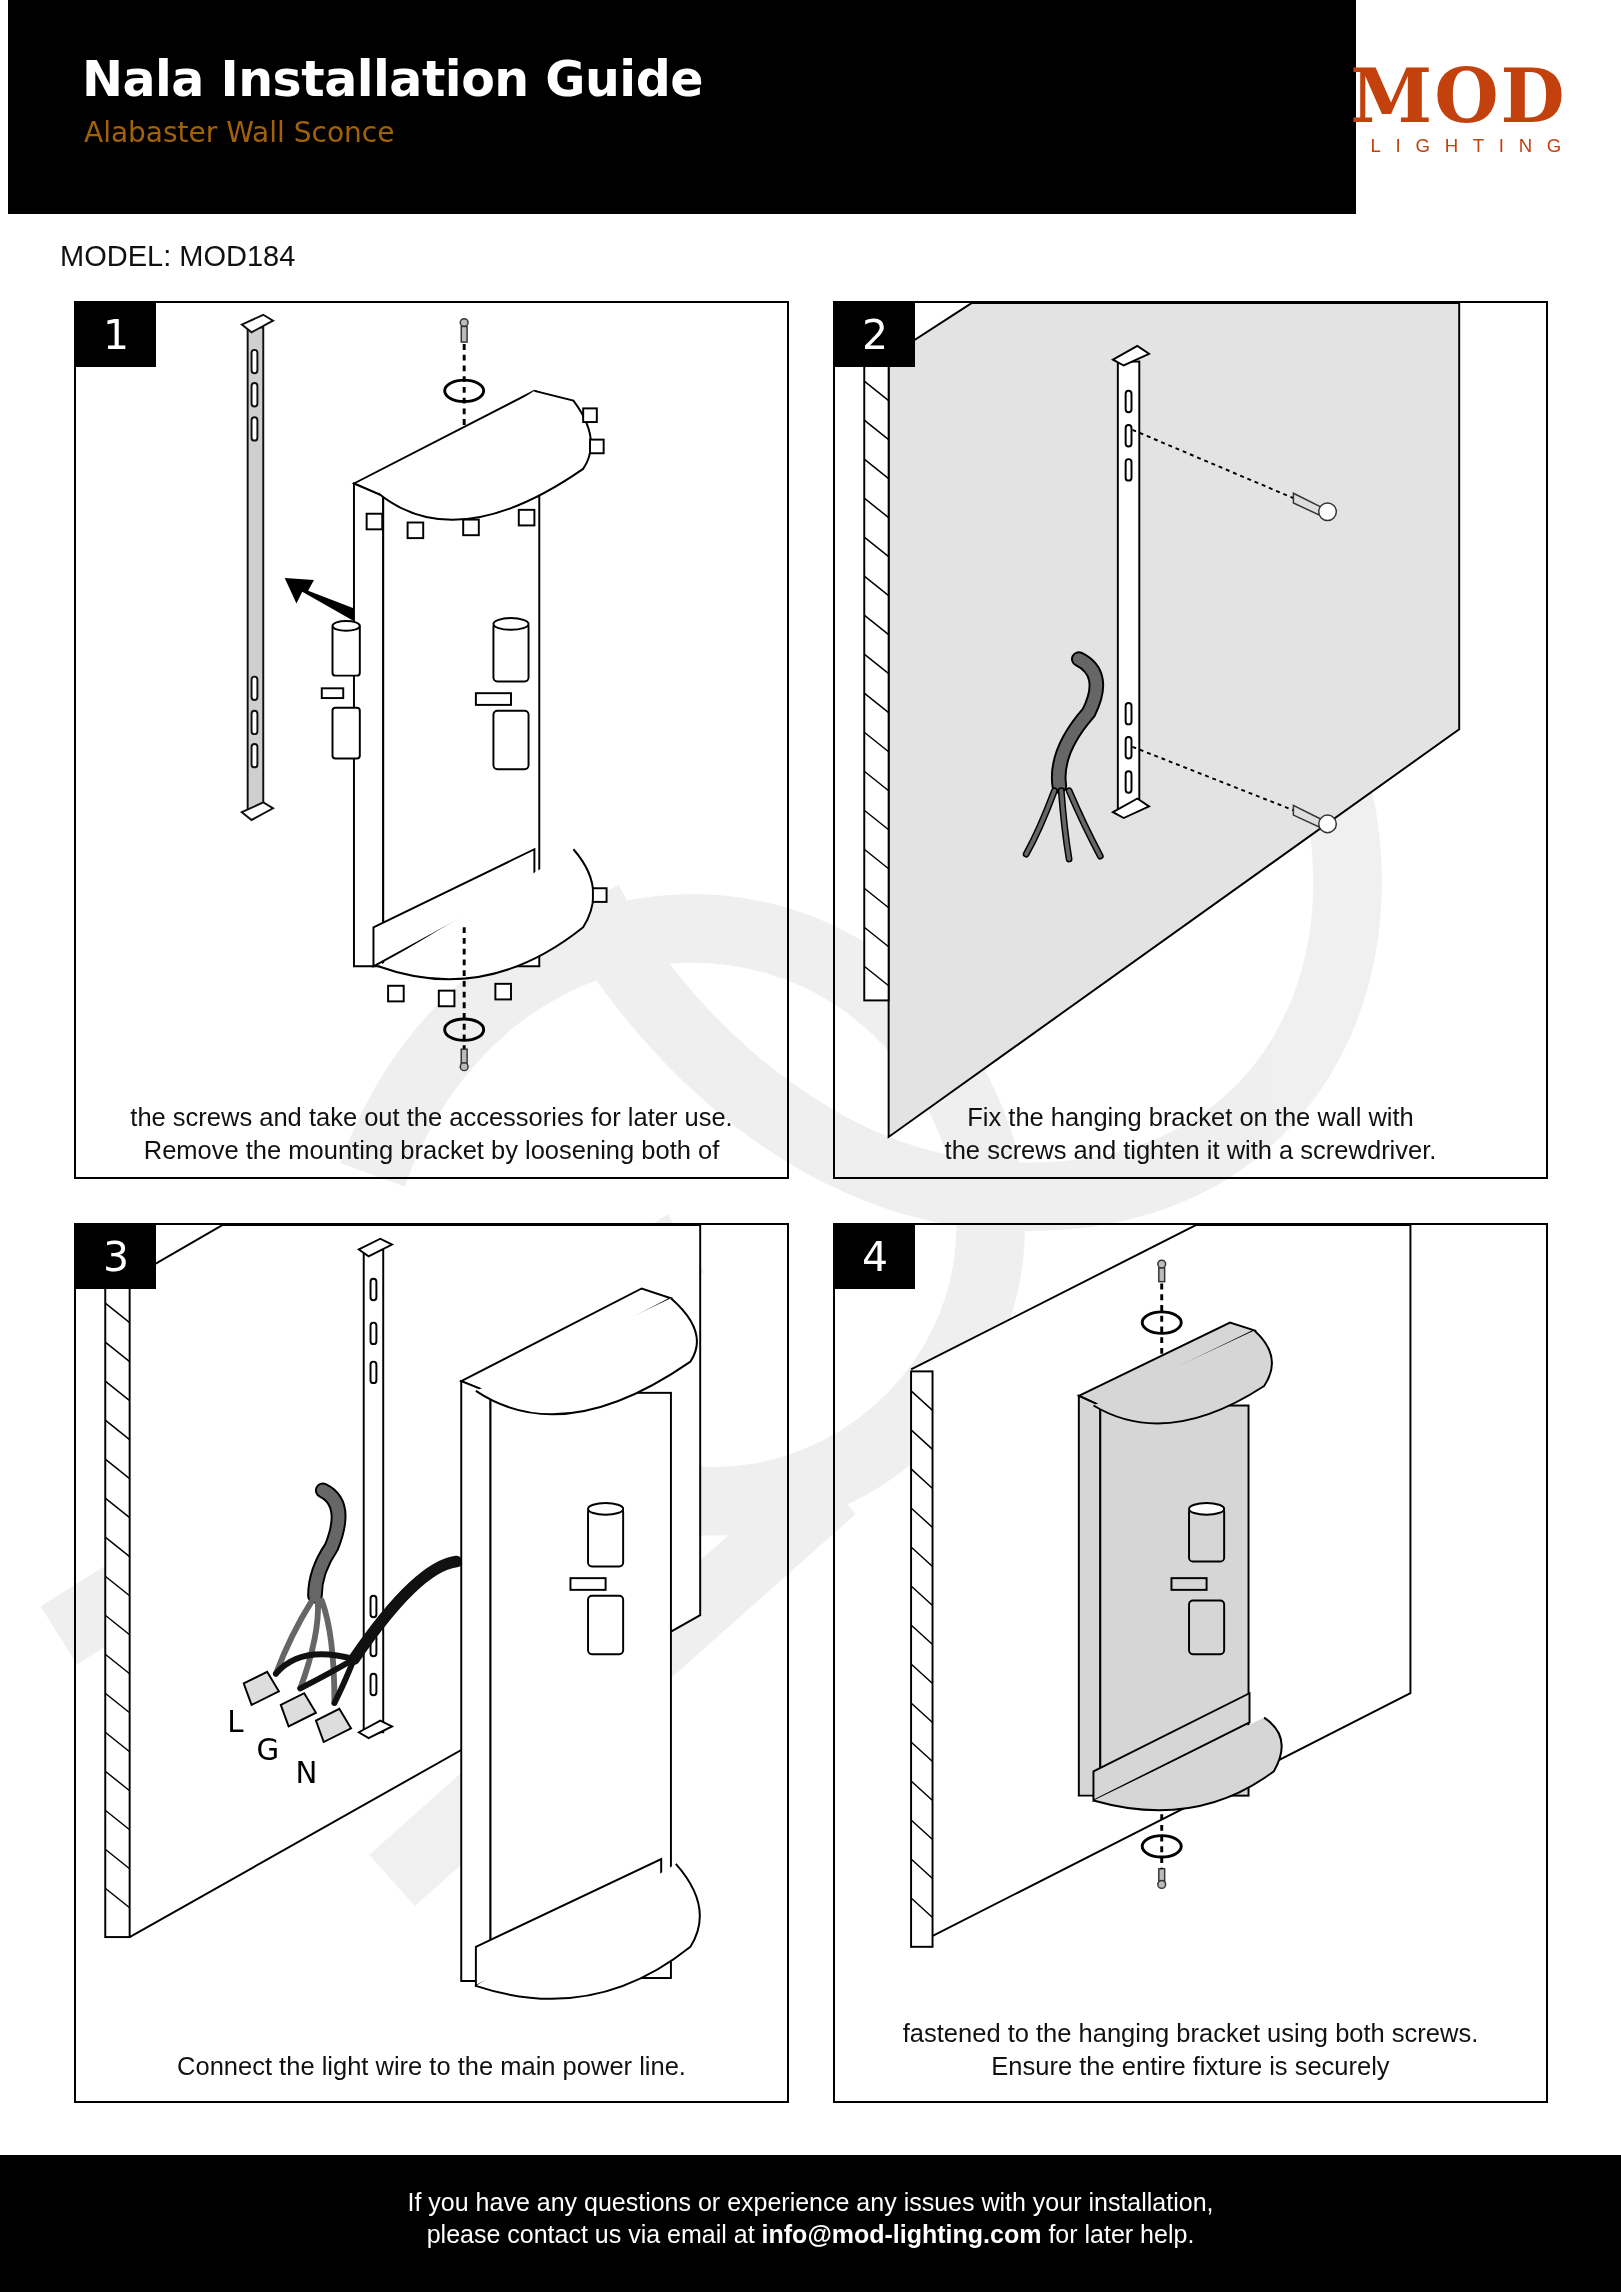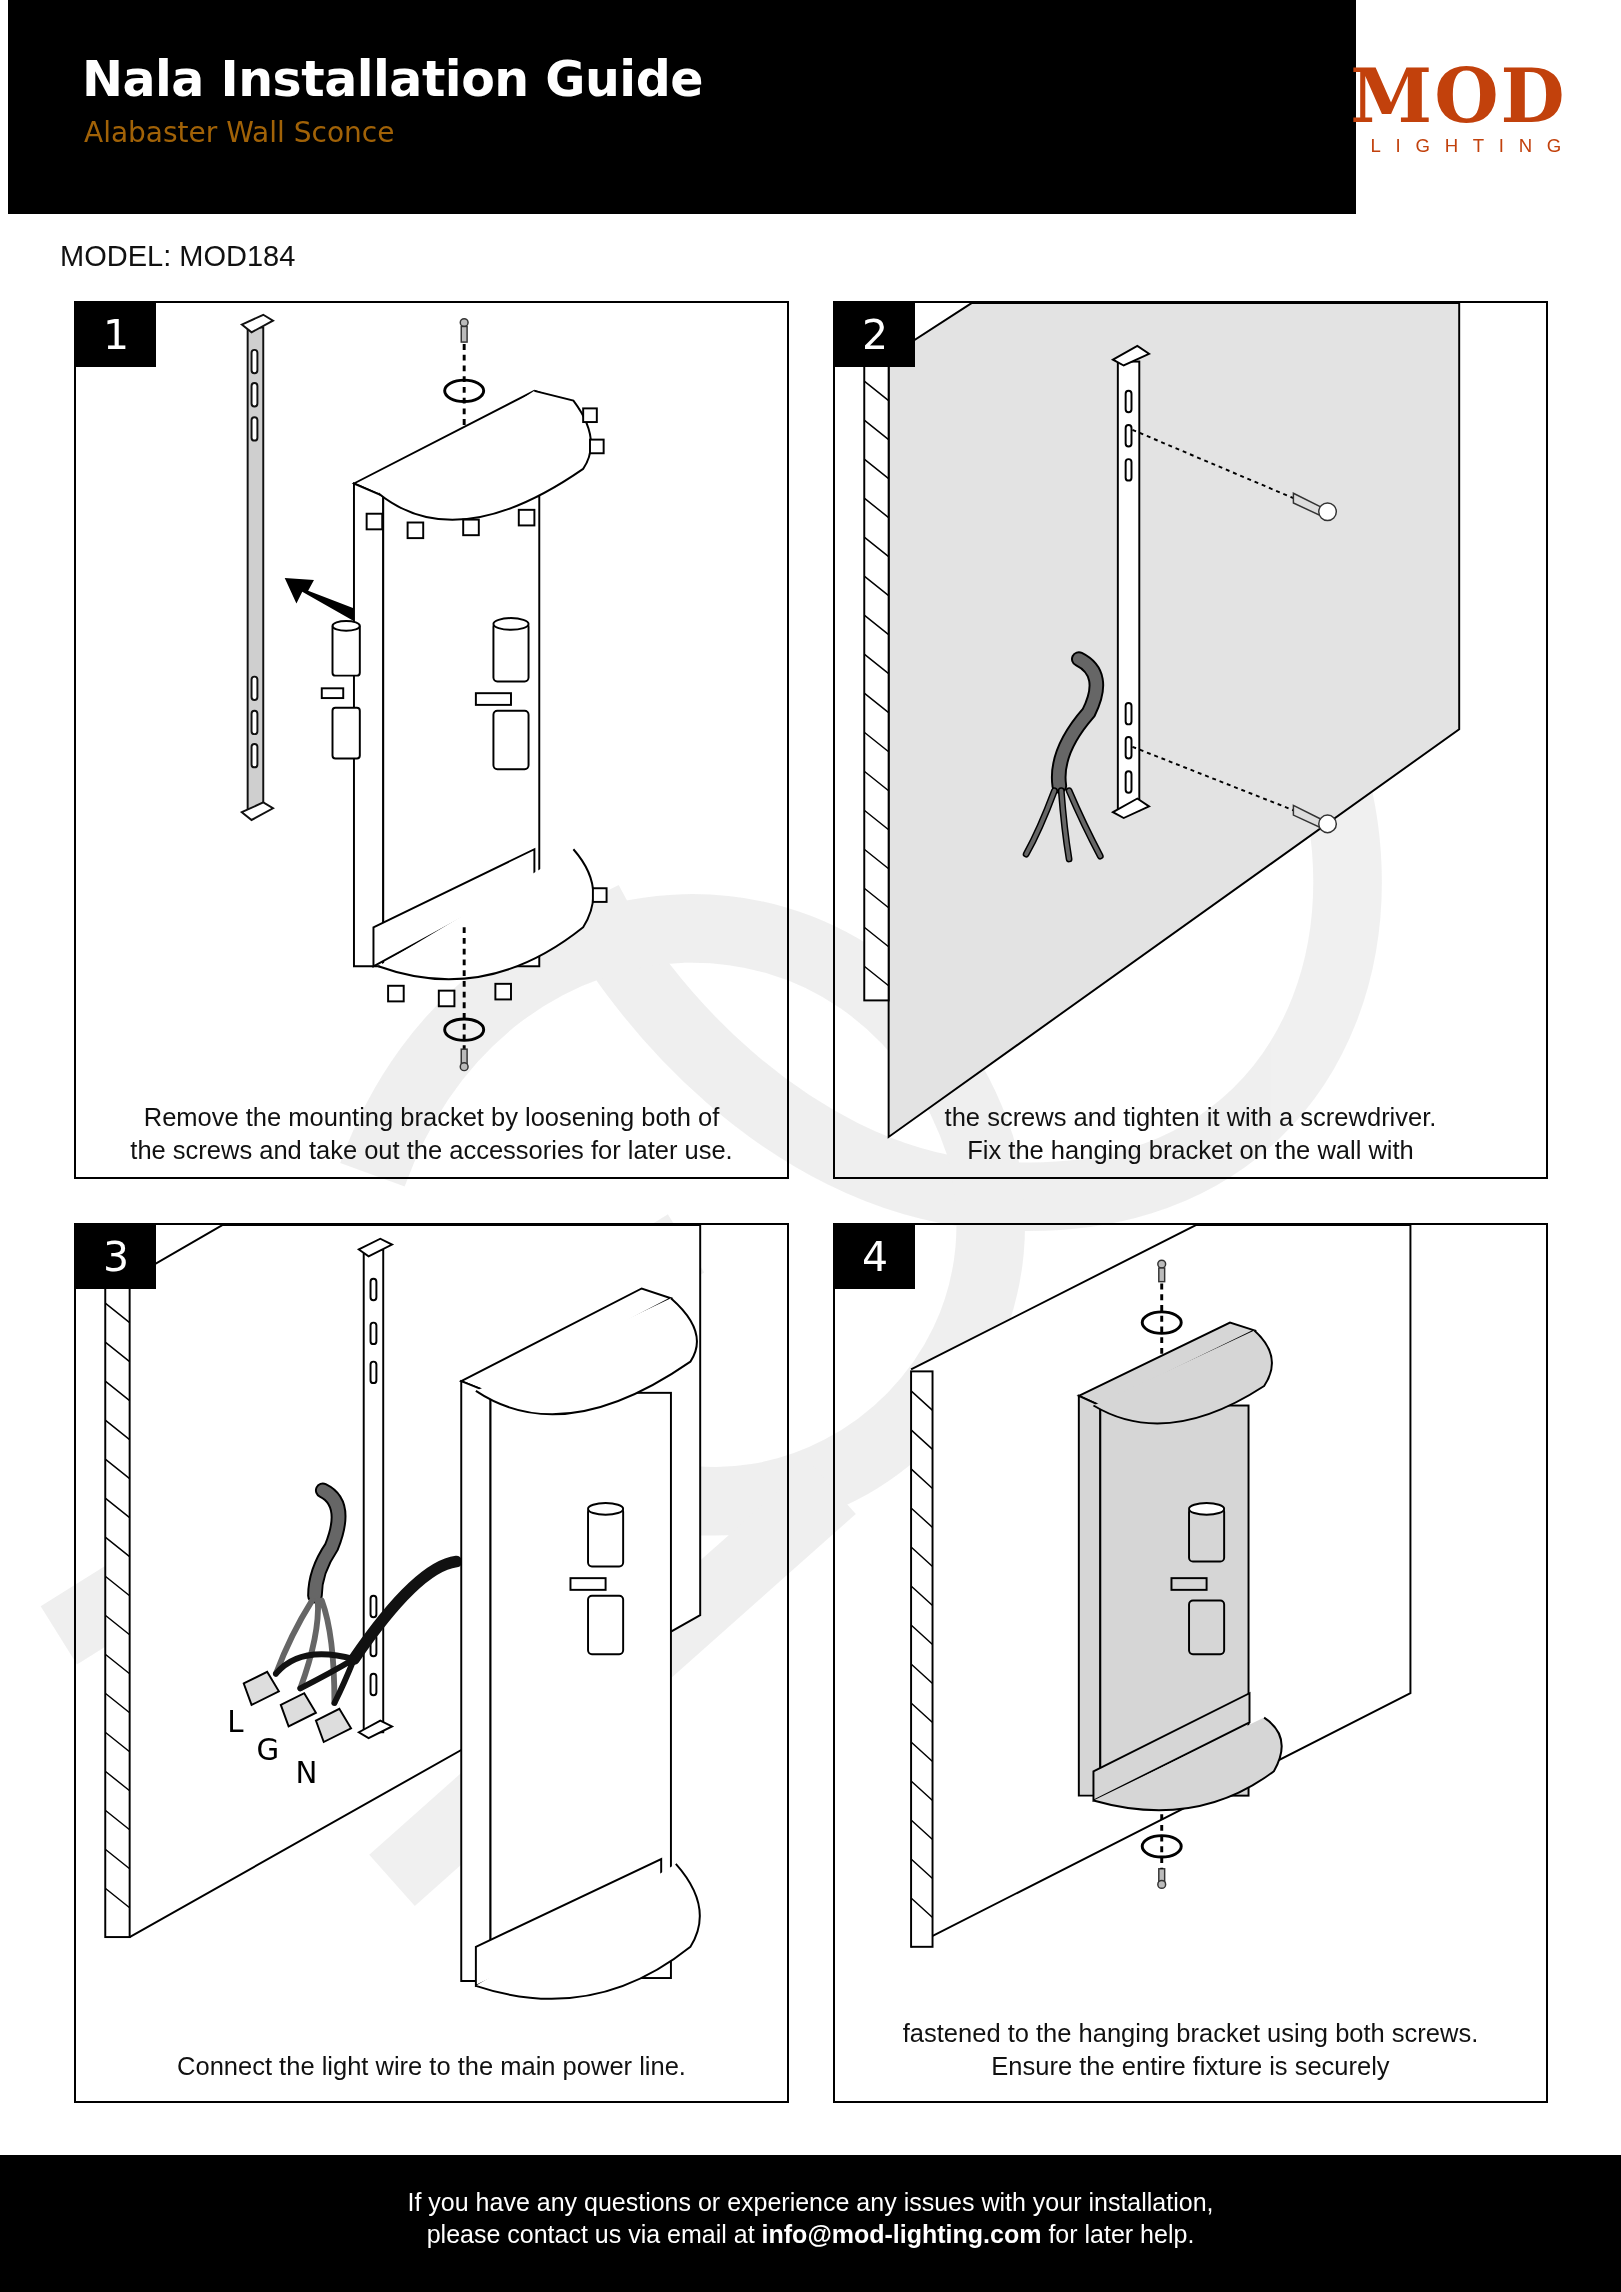--- a/index.html
+++ b/index.html
@@ -108,22 +108,22 @@
     </g>
 
     <line x1="398" y1="640" x2="398" y2="770" stroke="#000" stroke-width="3" stroke-dasharray="6 5"></line>
     <ellipse cx="398" cy="745" rx="20" ry="11" fill="none" stroke="#000" stroke-width="3"></ellipse>
     <g stroke="#333" stroke-width="1.5" fill="#bbb">
       <rect x="395" y="765" width="6" height="16"></rect>
       <circle cx="398" cy="783" r="4"></circle>
     </g>
   </svg>
   <div class="caption" style="top:798px;">
+    <div>the screws and take out the accessories for later use.</div>
     <div>Remove the mounting bracket by loosening both of</div>
-    <div>the screws and take out the accessories for later use.</div>
   </div>
 </div>
 
 <div class="panel" style="left:833px; top:301px; width:715px; height:878px;">
   <div class="badge">2</div>
   <svg class="illus" viewBox="0 0 729 896">
     <path d="M55 55 L140 0 L640 0 L640 437 L55 855 Z" fill="#e3e3e3" stroke="#000" stroke-width="2"></path>
     <g>
       <rect x="30" y="60" width="25" height="655" fill="#fff" stroke="#000" stroke-width="2"></rect>
       <path d="M30 80 L55 100 M30 120 L55 140 M30 160 L55 180 M30 200 L55 220 M30 240 L55 260 M30 280 L55 300 M30 320 L55 340 M30 360 L55 380 M30 400 L55 420 M30 440 L55 460 M30 480 L55 500 M30 520 L55 540 M30 560 L55 580 M30 600 L55 620 M30 640 L55 660 M30 680 L55 700" stroke="#000" stroke-width="1.5"></path>
@@ -148,22 +148,22 @@
       <circle cx="505" cy="534" r="9" fill="#fff"></circle>
     </g>
     <g fill="none" stroke-linecap="round">
       <path d="M250 365 Q280 380 260 420 Q225 460 230 495" stroke="#000" stroke-width="16"></path>
       <path d="M250 365 Q280 380 260 420 Q225 460 230 495" stroke="#666" stroke-width="12"></path>
       <path d="M225 500 Q210 540 196 565 M232 500 Q235 540 240 570 M240 500 Q255 535 272 567" stroke="#000" stroke-width="7"></path>
       <path d="M225 500 Q210 540 196 565 M232 500 Q235 540 240 570 M240 500 Q255 535 272 567" stroke="#666" stroke-width="4"></path>
     </g>
   </svg>
   <div class="caption" style="top:798px;">
+    <div>Fix the hanging bracket on the wall with</div>
     <div>the screws and tighten it with a screwdriver.</div>
-    <div>Fix the hanging bracket on the wall with</div>
   </div>
 </div>
 
 <div class="panel" style="left:74px; top:1223px; width:715px; height:880px;">
   <div class="badge">3</div>
   <svg class="illus" viewBox="0 0 729 898">
     <g stroke="#000" stroke-width="2" fill="#fff">
       <path d="M55 55 L150 0 L640 0 L640 400 L55 730"></path>
     </g>
     <g>

